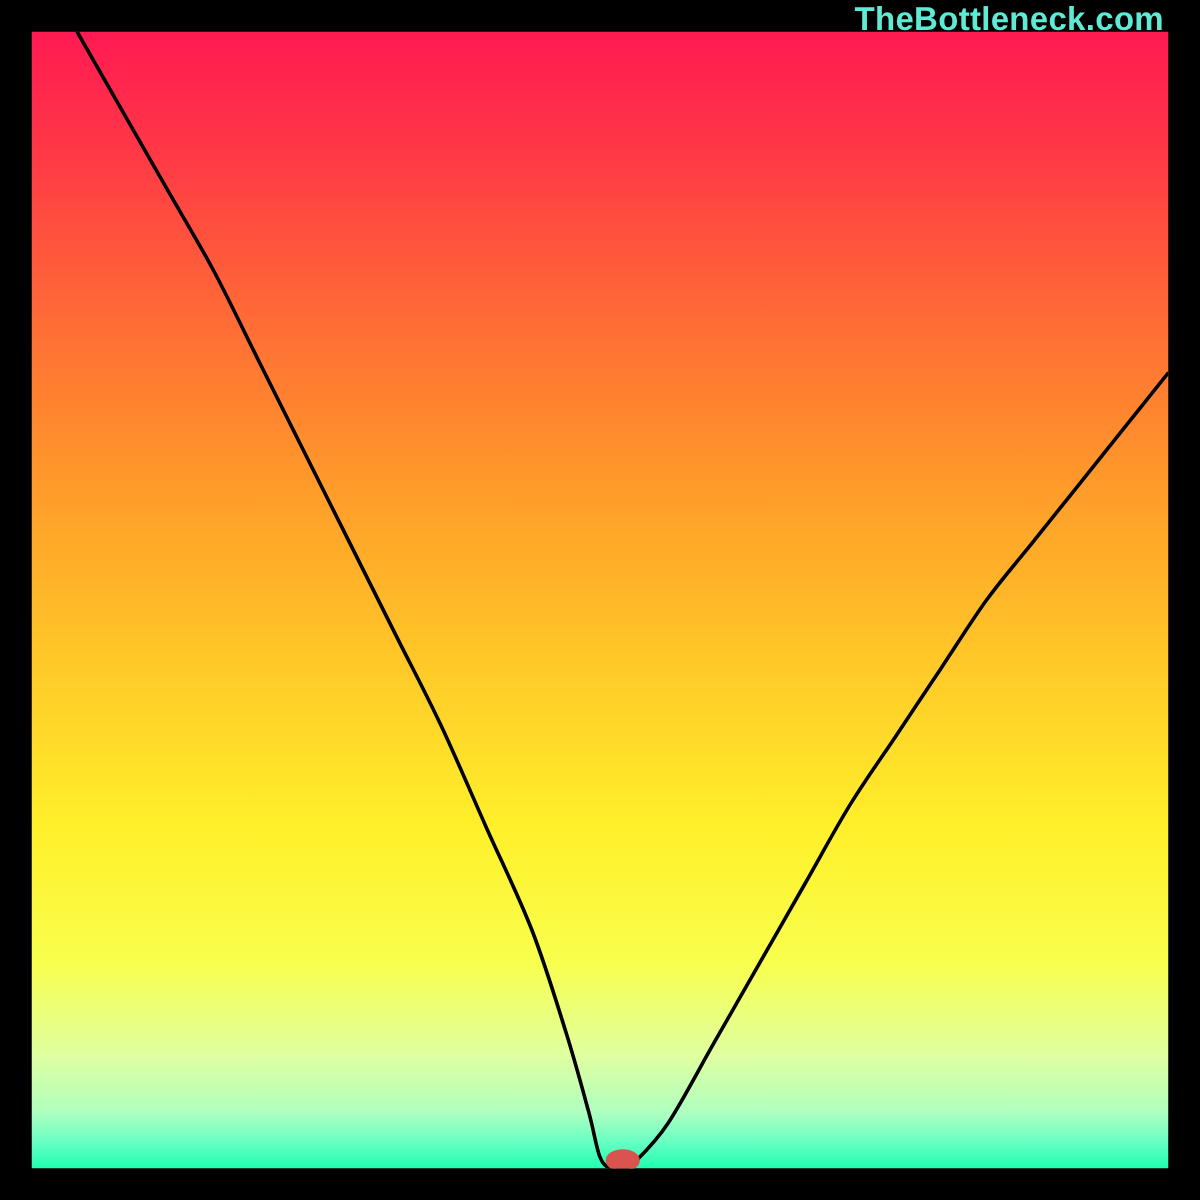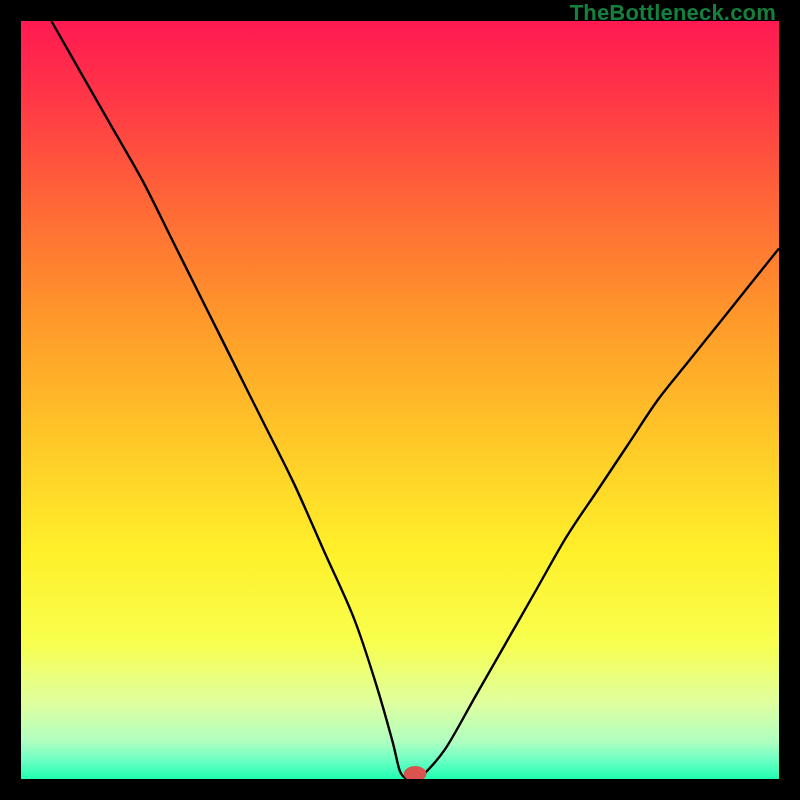--- a/index.html
+++ b/index.html
@@ -23,21 +23,21 @@
     position: absolute;
     left: 21px;
     top: 21px;
     width: 758px;
     height: 758px;
   }
   .watermark {
     position: absolute;
     top: 0px;
     right: 24px;
-    color: #15803d;
+    color: #5eead4;
     font-size: 22px;
     font-weight: 600;
     letter-spacing: 0.2px;
   }
 </style>
 </head>
 <body>
 
 <div class="frame">
 

